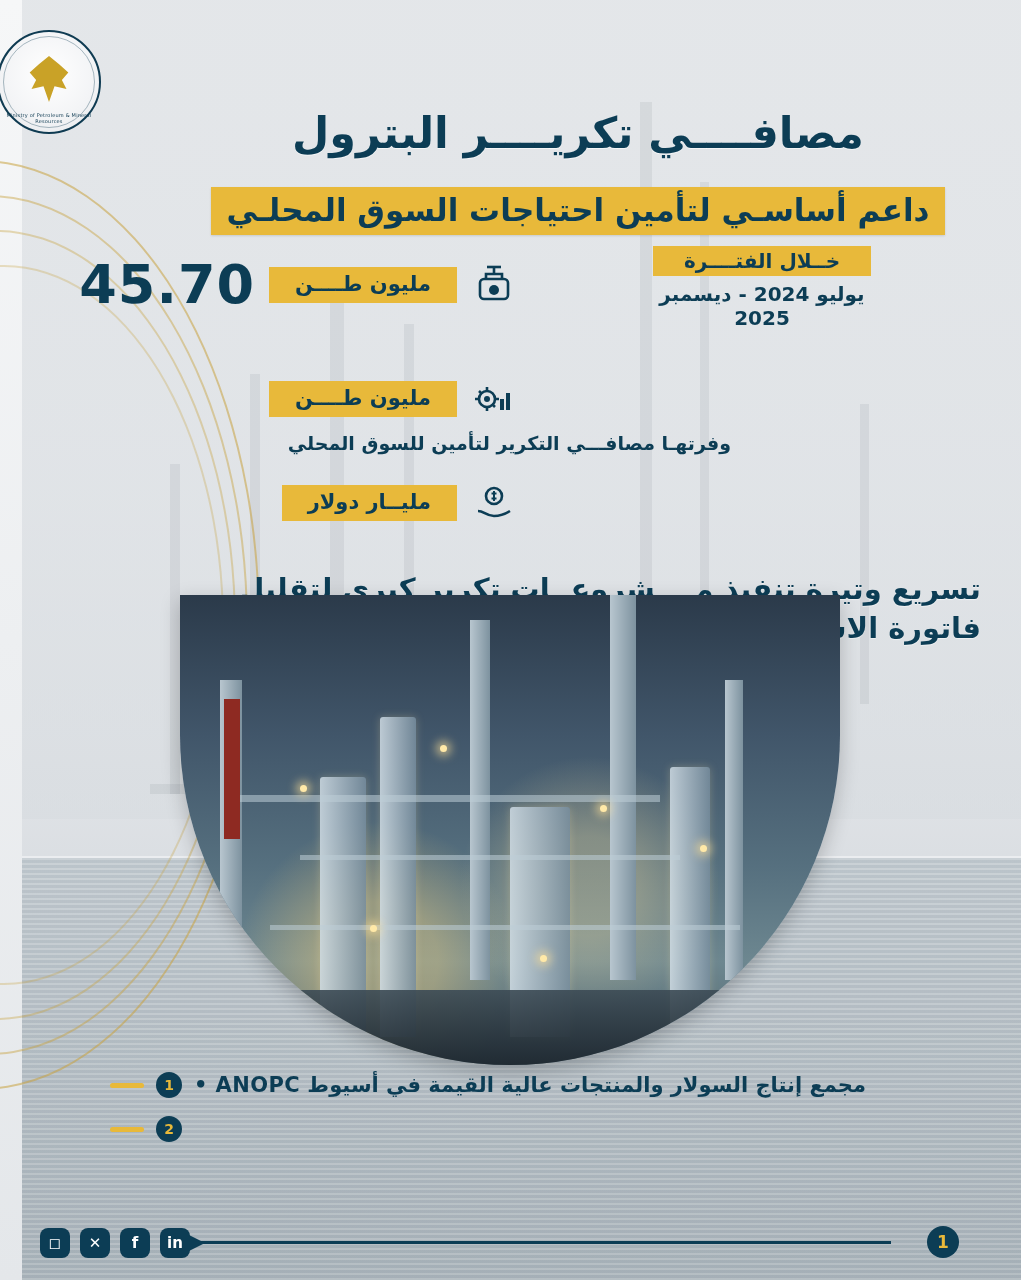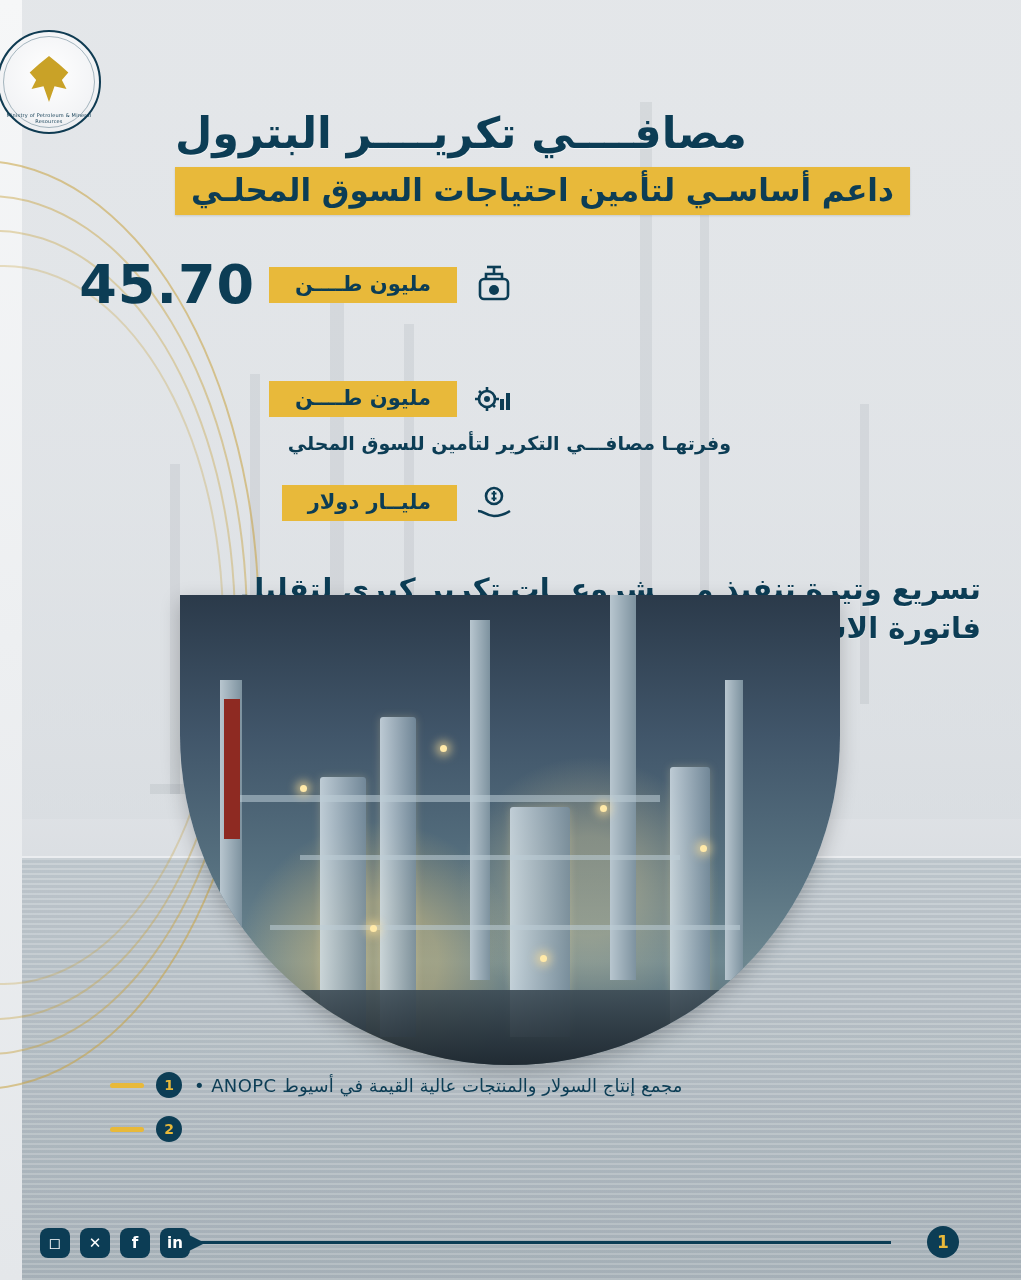--- a/index.html
+++ b/index.html
@@ -83,30 +83,30 @@
     border: 1px solid rgba(15,59,82,.35);
   }
   .logo-cap {
     position:absolute; bottom: 8px; left:0; right:0;
     text-align:center; font-size: 5px; color:#0f3b52; letter-spacing:.2px;
   }
 
   
   .headline {
     position:absolute; top: 108px; right: 40px; left: 175px;
-    text-align: left; direction: rtl;
+    text-align: center; direction: rtl;
   }
   .headline .l1 {
     font-size: 43px; font-weight: 700; color: #0c3d55;
     letter-spacing: 1px; line-height: 1.18;
     text-shadow: 0 1px 0 rgba(255,255,255,.6);
   }
   .headline .l2 {
     display:inline-block;
-    margin-top: 8px;
+    margin-top: 28px;
     font-size: 31px; font-weight: 700; color: #0c3d55;
     background: #e8b93a;
     padding: 6px 16px 8px 16px;
     line-height: 1.1;
     box-shadow: 0 1px 2px rgba(0,0,0,.12);
   }
 
   
   .period {
     position:absolute; top: 246px; right: 150px;
@@ -214,21 +214,21 @@
   
   .list {
     position:absolute; left: 110px; right: 110px; top: 1072px;
     direction: rtl;
   }
   .list-item {
     display:flex; flex-direction: row; align-items:center; justify-content:flex-end;
     gap: 12px; margin-bottom: 18px;
   }
   .list-text {
-    color:#0c3d55; font-size: 18px; font-weight: 400; letter-spacing:.4px;
+    color:#0c3d55; font-size: 21px; font-weight: 700; letter-spacing:.4px;
   }
   .list-badge {
     flex: none;
     width: 26px; height: 26px; border-radius: 50%;
     background:#0c3d55; color:#e8b93a;
     display:flex; align-items:center; justify-content:center;
     font-size: 14px; font-weight: 700;
   }
   .list-dash {
     flex:none; width: 34px; height: 5px; background:#e8b93a; border-radius:3px;
@@ -302,20 +302,24 @@
       <div class="logo-eagle"></div>
       <div class="logo-cap">Ministry of Petroleum &amp; Mineral Resources</div>
     </div>
   </div>
 
   <div class="headline">
     <div class="l1">مصافــــي تكريــــر البترول</div>
     <div class="l2">داعم أساسـي لتأمين احتياجات السوق المحلـي</div>
   </div>
 
+  <div class="period">
+    <span class="p1">خــلال الفتــــرة</span>
+    <span class="p2">يوليو 2024 - ديسمبر 2025</span>
+  </div>
 
   <div class="stats">
 
     <div class="stat" id="stat-0">
       <div class="stat-top">
         <div class="stat-icon">
           <svg viewBox="0 0 48 48" width="48" height="48" fill="none" stroke="#0c3d55" stroke-width="2.6">
             <rect x="10" y="18" width="28" height="20" rx="4"></rect>
             <path d="M16 18v-5h16v5"></path>
               <path d="M24 6v7"></path>

